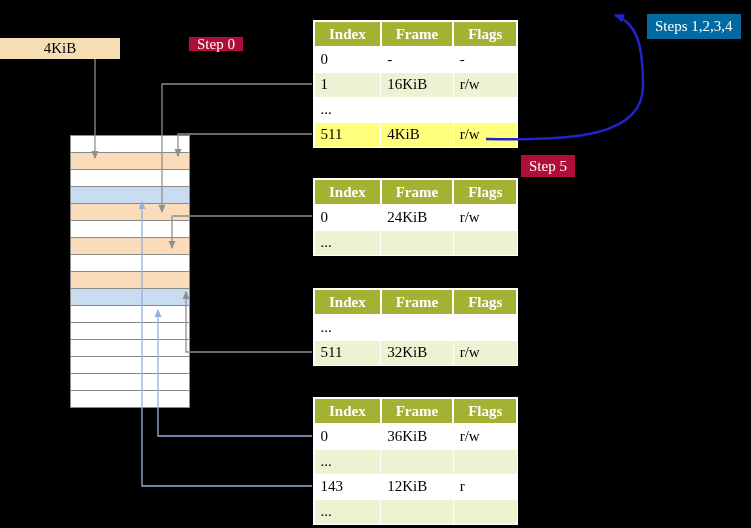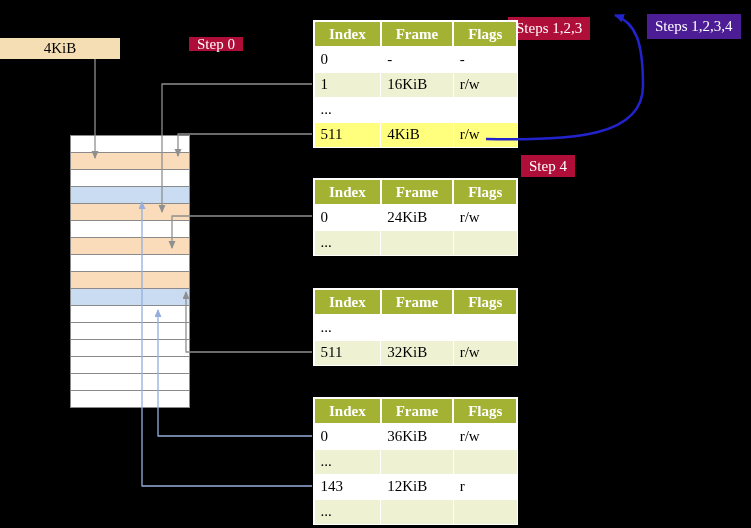--- a/index.html
+++ b/index.html
@@ -7,21 +7,21 @@
           font-family:"Liberation Serif", "DejaVu Serif", serif;}
 
   
   .cr3-box{position:absolute;left:0;top:38px;width:120px;height:21px;background:#f5deb3;
            color:#000;font-size:15px;display:flex;align-items:center;justify-content:center;}
 
   
   .badge{position:absolute;color:#fff;font-size:15px;padding:0 8px;display:flex;
          align-items:center;justify-content:center;white-space:nowrap;}
   .badge.crimson{background:#af0e39;}
-  .badge.blue{background:#4c1d95;}
+  .badge.blue{background:#0369a1;}
   .badge-step0{left:189px;top:37px;height:14px;}
   .badge-steps123{left:508px;top:17px;height:23px;}
   .badge-steps1234{left:647px;top:14px;height:25px;}
   .badge-step4{left:521px;top:155px;height:22px;}
 
   
   .memory-strip{position:absolute;left:70px;top:135px;width:120px;}
   .mcell{height:18px;box-sizing:border-box;border:1px solid #8a8a8a;margin-top:-1px;background:#fff;}
   .mcell:first-child{margin-top:0;}
   .mcell.table{background:#fadcba;}
@@ -49,23 +49,22 @@
 </head>
 <body>
 
 <div id="canvas">
 
   <div class="cr3-box">
     <span>4KiB</span>
   </div>
 
   <div class="badge crimson badge-step0">Step 0</div>
-  <div class="badge crimson badge-steps123">Steps 1,2,3</div>
   <div class="badge blue badge-steps1234">Steps 1,2,3,4</div>
-  <div class="badge crimson badge-step4">Step 4</div>
+  <div class="badge crimson badge-step4">Step 5</div>
 
   <div class="memory-strip">
       <div class="mcell free"></div>
       <div class="mcell table"></div>
       <div class="mcell free"></div>
       <div class="mcell page"></div>
       <div class="mcell table"></div>
       <div class="mcell free"></div>
       <div class="mcell table"></div>
       <div class="mcell free"></div>

